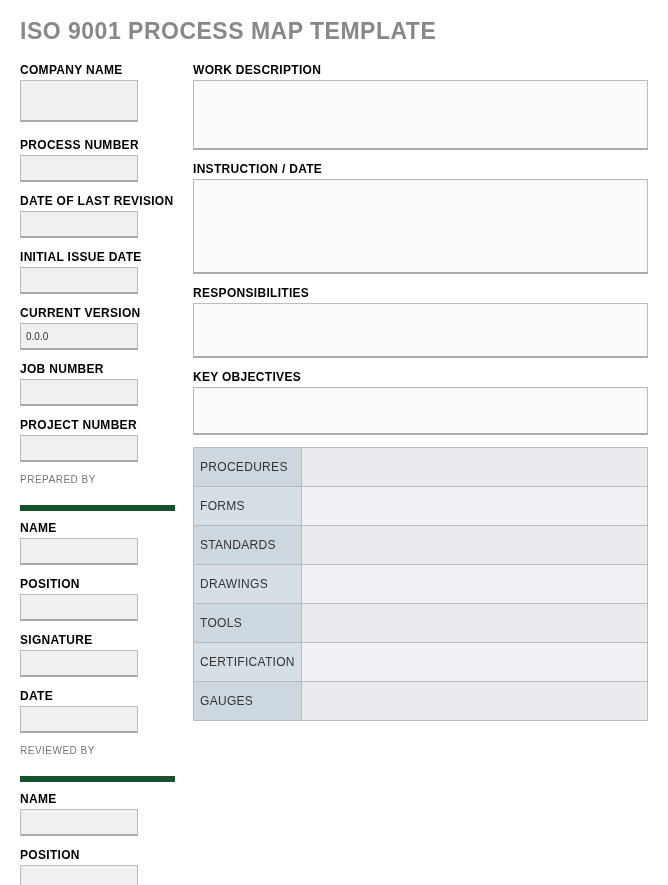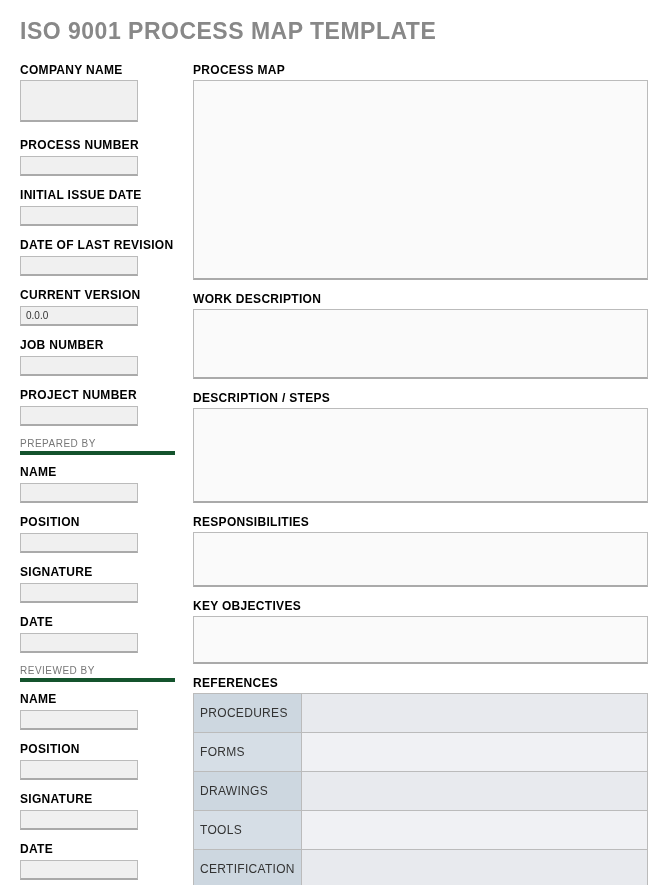--- a/index.html
+++ b/index.html
@@ -30,41 +30,41 @@
     margin-bottom: 3px;
     color: #000;
   }
   .small-input {
     width: 118px;
     height: 20px;
     background: #f0f0f0;
     border: 1px solid #bbb;
     border-bottom: 2px solid #aaa;
     font-size: 10px;
-    padding: 0 5px;
+    padding: 12px 5px;
     color: #333;
   }
   .tall-input {
     width: 118px;
     height: 42px;
     background: #f0f0f0;
     border: 1px solid #bbb;
     border-bottom: 2px solid #aaa;
     font-size: 10px;
     padding: 4px 5px;
     color: #333;
     resize: none;
   }
   .field-group { margin-bottom: 12px; }
   .section-header {
     font-size: 10px;
     color: #777;
     letter-spacing: 0.5px;
-    border-bottom: 4px solid #14532d;
-    padding-bottom: 2px;
+    border-bottom: 6px solid #14532d;
+    padding-bottom: 20px;
     margin-bottom: 10px;
     margin-top: 4px;
   }
 
   .big-box {
     width: 100%;
     background: #fafafa;
     border: 1px solid #bbb;
     border-bottom: 2px solid #aaa;
     resize: none;
@@ -115,26 +115,26 @@
       <div class="label">COMPANY NAME</div>
       <textarea class="tall-input" style=""></textarea>
     </div>
 
     <div class="field-group">
       <div class="label">PROCESS NUMBER</div>
       <input class="small-input" value="" style="">
     </div>
 
     <div class="field-group">
+      <div class="label">DATE OF LAST REVISION</div>
+      <input class="small-input" value="" style="">
+    </div>
+
+    <div class="field-group">
       <div class="label">INITIAL ISSUE DATE</div>
-      <input class="small-input" value="" style="">
-    </div>
-
-    <div class="field-group">
-      <div class="label">DATE OF LAST REVISION</div>
       <input class="small-input" value="" style="">
     </div>
 
     <div class="field-group">
       <div class="label">CURRENT VERSION</div>
       <input class="small-input" value="0.0.0" style="">
     </div>
 
     <div class="field-group">
       <div class="label">JOB NUMBER</div>
@@ -188,58 +188,57 @@
     <div class="field-group">
       <div class="label">DATE</div>
       <input class="small-input" value="" style="">
     </div>
 
   </div>
 
   <div class="right-col">
 
 
-    <div class="right-group">
-      <div class="label">PROCESS MAP</div>
-      <textarea class="big-box box-process-map" style=""></textarea>
-    </div>
 
     <div class="right-group">
       <div class="label">WORK DESCRIPTION</div>
       <textarea class="big-box box-work-desc" style=""></textarea>
     </div>
 
     <div class="right-group">
-      <div class="label">DESCRIPTION / STEPS</div>
+      <div class="label">INSTRUCTION / DATE</div>
       <textarea class="big-box box-instruction" style=""></textarea>
     </div>
 
     <div class="right-group">
       <div class="label">RESPONSIBILITIES</div>
       <textarea class="big-box box-responsibilities" style=""></textarea>
     </div>
 
     <div class="right-group">
       <div class="label">KEY OBJECTIVES</div>
       <textarea class="big-box box-key-obj" style=""></textarea>
     </div>
 
     <div class="right-group">
-      <div class="label">REFERENCES</div>
       <table class="ref-table">
         <tbody id="ref-tbody">
             <tr>
               <td class="ref-label-cell">PROCEDURES</td>
               <td class="ref-value-cell"></td>
             </tr>
             <tr>
               <td class="ref-label-cell">FORMS</td>
               <td class="ref-value-cell"></td>
             </tr>
             <tr>
+              <td class="ref-label-cell">STANDARDS</td>
+              <td class="ref-value-cell"></td>
+            </tr>
+            <tr>
               <td class="ref-label-cell">DRAWINGS</td>
               <td class="ref-value-cell"></td>
             </tr>
             <tr>
               <td class="ref-label-cell">TOOLS</td>
               <td class="ref-value-cell"></td>
             </tr>
             <tr>
               <td class="ref-label-cell">CERTIFICATION</td>
               <td class="ref-value-cell"></td>

